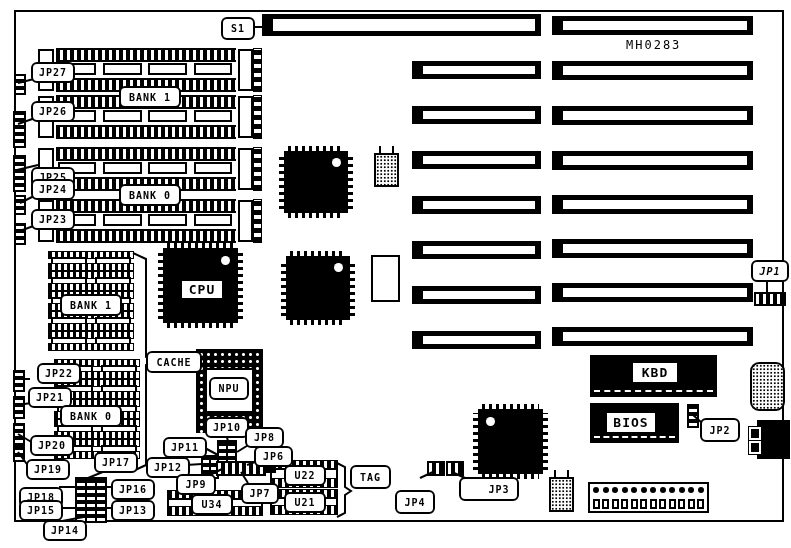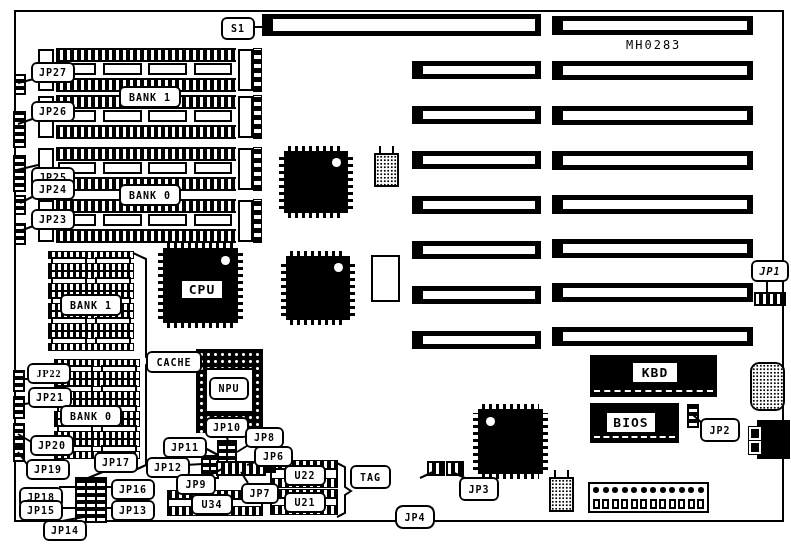--- a/index.html
+++ b/index.html
@@ -203,21 +203,21 @@
   <div class="jv" style="left:13px;top:370px;width:8px;height:18px;"></div>
   <div class="jv" style="left:13px;top:396px;width:8px;height:19px;"></div>
   <div class="jv" style="left:13px;top:423px;width:8px;height:18px;"></div>
   <div class="jv" style="left:13px;top:445px;width:8px;height:13px;"></div>
 
   <div class="co" style="left:31px;top:62px;width:40px;height:17px;">JP27</div>
   <div class="co" style="left:31px;top:101px;width:40px;height:17px;">JP26</div>
   <div class="co" style="left:31px;top:151px;width:40px;height:17px;margin-top:16px;">JP25</div>
   <div class="co" style="left:31px;top:179px;width:40px;height:17px;">JP24</div>
   <div class="co" style="left:31px;top:209px;width:40px;height:17px;">JP23</div>
-  <div class="co" style="left:27px;top:363px;width:40px;height:17px;font-family:Liberation Serif, serif;">JP22</div>
+  <div class="co" style="left:37px;top:363px;width:40px;height:17px;">JP22</div>
   <div class="co" style="left:28px;top:387px;width:40px;height:17px;">JP21</div>
   <div class="co" style="left:30px;top:435px;width:40px;height:17px;">JP20</div>
   <div class="co" style="left:26px;top:459px;width:40px;height:17px;">JP19</div>
 
   <div class="sram" style="left:48px;top:251px;width:86px;">
     <div class="srow">
         <div class="p t"></div>
         <div class="c l"></div>
         <div class="c r"></div>
         <div class="p b"></div>
@@ -359,22 +359,22 @@
       <div class="bd"></div>
       <div class="p b"></div>
   </div>
   <div class="co" style="left:191px;top:494px;width:38px;height:17px;">U34</div>
   <div class="co" style="left:284px;top:465px;width:38px;height:17px;">U22</div>
   <div class="co" style="left:284px;top:492px;width:38px;height:17px;">U21</div>
   <div class="co" style="left:350px;top:465px;width:37px;height:20px;">TAG</div>
 
   <div class="jh" style="left:427px;top:461px;width:14px;height:11px;"></div>
   <div class="jh" style="left:446px;top:461px;width:14px;height:11px;"></div>
-  <div class="co" style="left:395px;top:505px;width:36px;height:20px;border-radius:8px;">JP4</div>
-  <div class="co" style="left:459px;top:477px;width:36px;height:20px;">JP3</div>
+  <div class="co" style="left:395px;top:490px;width:36px;height:20px;">JP4</div>
+  <div class="co" style="left:459px;top:477px;width:36px;height:20px;padding-left:20px;">JP3</div>
 
   <div class="jv" style="left:75px;top:477px;width:8px;height:42px;"></div>
   <div class="jv" style="left:85px;top:477px;width:8px;height:42px;"></div>
   <div class="jv" style="left:95px;top:477px;width:8px;height:42px;"></div>
   <div class="co" style="left:94px;top:452px;width:40px;height:17px;">JP17</div>
   <div class="co" style="left:19px;top:479px;width:40px;height:17px;margin-top:8px;">JP18</div>
   <div class="co" style="left:111px;top:479px;width:40px;height:17px;">JP16</div>
   <div class="co" style="left:19px;top:500px;width:40px;height:17px;">JP15</div>
   <div class="co" style="left:111px;top:500px;width:40px;height:17px;">JP13</div>
   <div class="co" style="left:43px;top:520px;width:40px;height:17px;">JP14</div>

